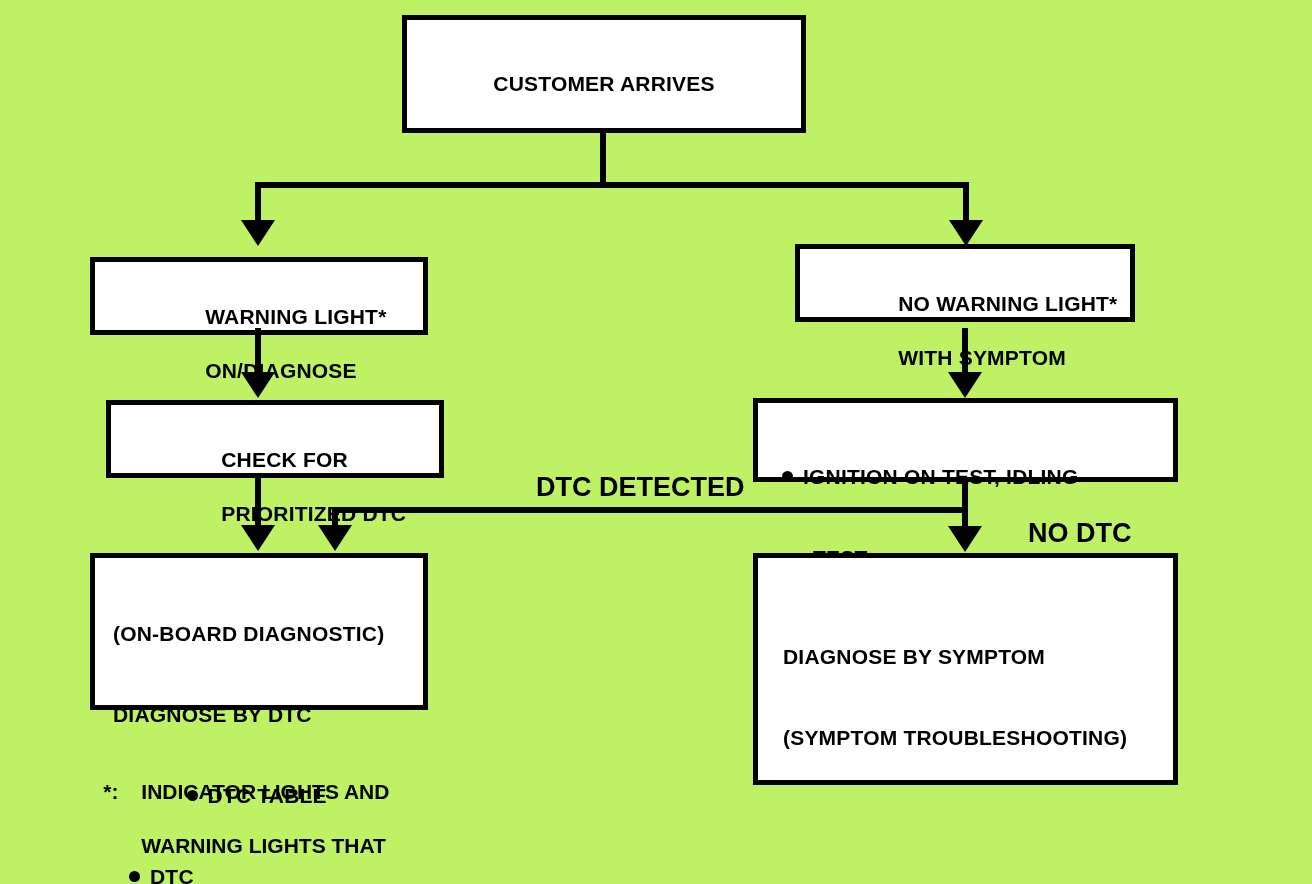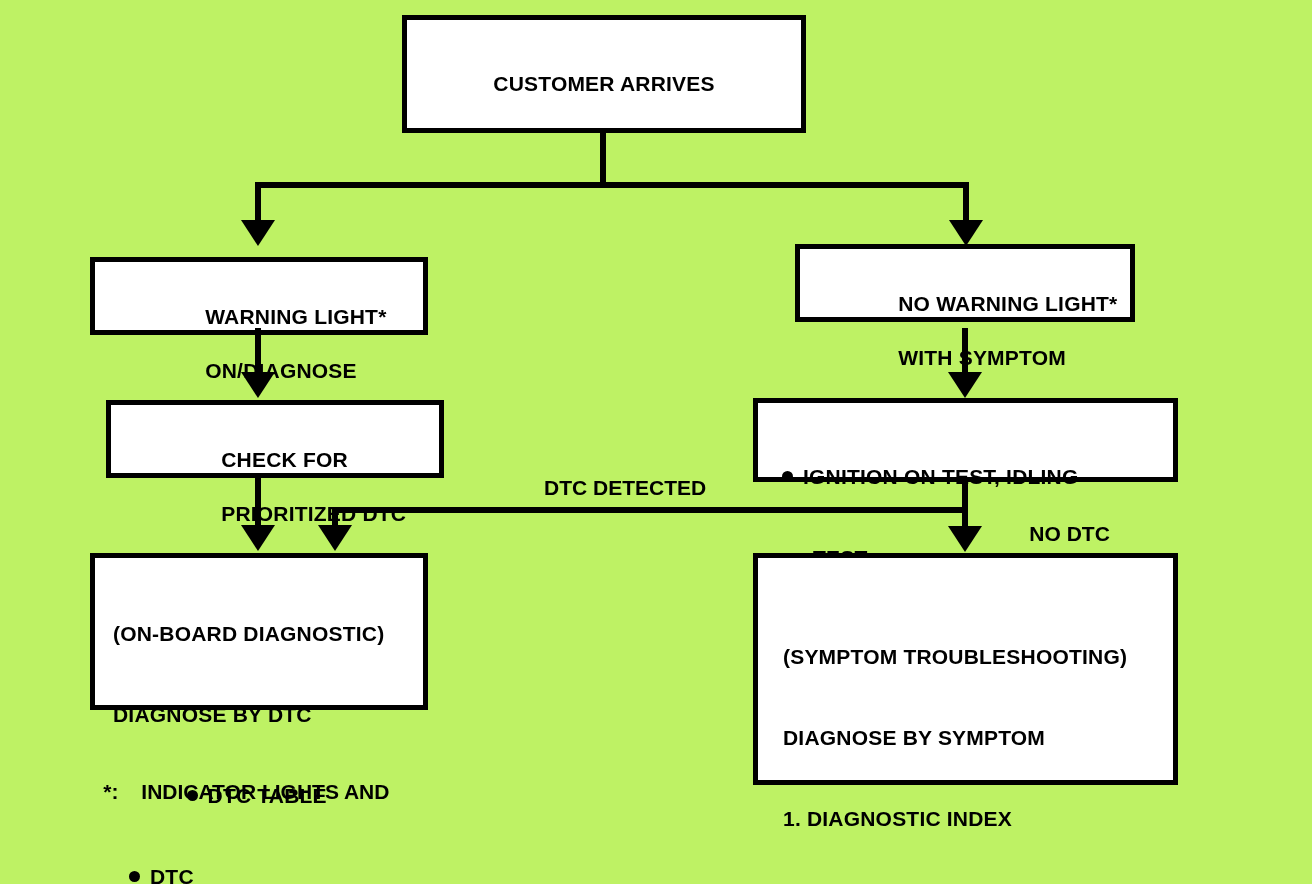--- a/index.html
+++ b/index.html
@@ -52,25 +52,24 @@
     width: 0;
     height: 0;
     border-left: 17px solid transparent;
     border-right: 17px solid transparent;
     border-top: 26px solid #000000;
   }
 
   
   .edge-label {
     position: absolute;
-    font-size: 21px;
+    font-size: 27px;
     font-weight: bold;
     line-height: 27px;
     white-space: pre;
-    margin-left: 8px;
   }
 
   .footnote {
     position: absolute;
     font-size: 21px;
     font-weight: bold;
     line-height: 27px;
     white-space: pre;
   }
 
@@ -159,29 +158,28 @@
 
   <div class="edge-label" style="left:536px; top:474px;">DTC DETECTED</div>
 
   <div class="edge-label" style="left:998px; top:493px;">
     <span>NO DTC</span><br>
     <span>DETECTED</span>
   </div>
 
   <div class="node" style="left:753px; top:553px; width:425px; height:232px;">
     <div class="node-text" style="top:31px; left:25px;">
+      <span class="list-line">DIAGNOSE BY SYMPTOM</span>
       <span class="list-line">(SYMPTOM TROUBLESHOOTING)</span>
-      <span class="list-line">DIAGNOSE BY SYMPTOM</span>
-      <span class="list-line">1. DIAGNOSTIC INDEX</span>
       
       
       
       
     </div>
   </div>
 
   <div class="footnote" style="left:80px; top:751px;">
     <span style="display:inline-block; width:38px;">*:</span><span>INDICATOR LIGHTS AND</span><br>
-    <br>
+    <span style="display:inline-block; margin-left:38px;">WARNING LIGHTS THAT</span><br>
     
   </div>
 
 </div>
 
 </body></html>

